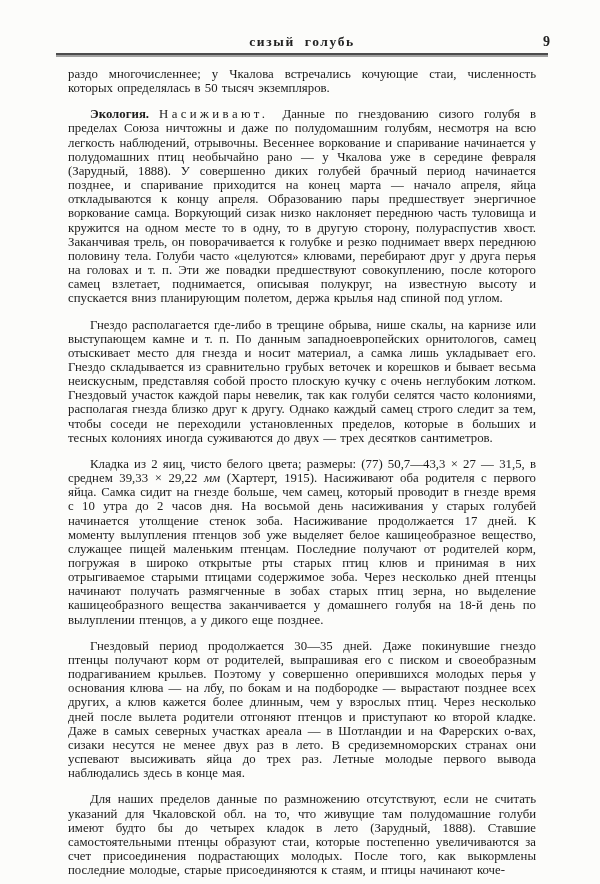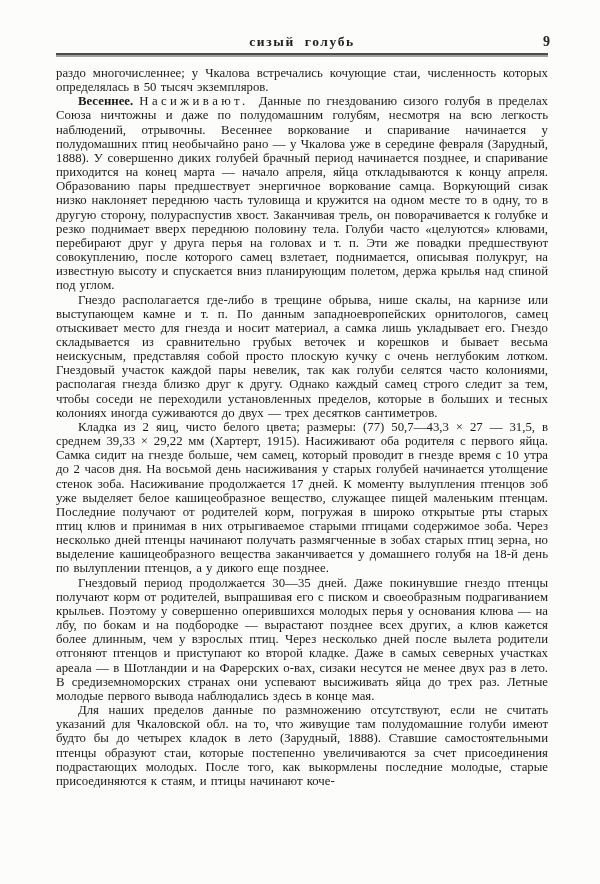--- a/index.html
+++ b/index.html
@@ -50,34 +50,35 @@
   }
   
   .body-text {
     margin-top: 11px;
     font-size: 12.8px;
     line-height: 14.15px;
     text-align: justify;
     word-spacing: 1px;
   }
   .body-text p {
-    margin: 0;
+    margin: 12px;
     padding: 0;
   }
   .body-text p.indent {
     text-indent: 22px;
   }
   .lead-bold {
     font-weight: bold;
   }
   .lead-spaced {
     letter-spacing: 3.4px;
     margin-right: 4px;
   }
   .unit {
+    font-style: italic;
   }
 </style>
 </head>
 <body>
 
 <div class="page">
 
   <div class="running-head">
     <span class="running-title">сизый голубь</span>
     <span class="page-number">9</span>
@@ -85,21 +86,21 @@
 
   <div class="head-rule"></div>
 
   <div class="body-text">
 
     <p>
       <span>раздо многочисленнее; у Чкалова встречались кочующие стаи, численность которых определялась в 50 тысяч экземпляров.</span>
     </p>
 
     <p class="indent">
-      <span class="lead-bold">Весеннее.</span>
+      <span class="lead-bold">Экология.</span>
       <span class="lead-spaced">Насиживают.</span>
       <span>Данные по гнездованию сизого голубя в пределах Союза ничтожны и даже по полудомашним голубям, несмотря на всю легкость наблюдений, отрывочны. Весеннее воркование и спаривание начинается у полудомашних птиц необычайно рано — у Чкалова уже в середине февраля (Зарудный, 1888). У совершенно диких голубей брачный период начинается позднее, и спаривание приходится на конец марта — начало апреля, яйца откладываются к концу апреля. Образованию пары предшествует энергичное воркование самца. Воркующий сизак низко наклоняет переднюю часть туловища и кружится на одном месте то в одну, то в другую сторону, полураспустив хвост. Заканчивая трель, он поворачивается к голубке и резко поднимает вверх переднюю половину тела. Голуби часто «целуются» клювами, перебирают друг у друга перья на головах и т. п. Эти же повадки предшествуют совокуплению, после которого самец взлетает, поднимается, описывая полукруг, на известную высоту и спускается вниз планирующим полетом, держа крылья над спиной под углом.</span>
     </p>
 
     <p class="indent">
       <span>Гнездо располагается где-либо в трещине обрыва, нише скалы, на карнизе или выступающем камне и т. п. По данным западноевропейских орнитологов, самец отыскивает место для гнезда и носит материал, а самка лишь укладывает его. Гнездо складывается из сравнительно грубых веточек и корешков и бывает весьма неискусным, представляя собой просто плоскую кучку с очень неглубоким лотком. Гнездовый участок каждой пары невелик, так как голуби селятся часто колониями, располагая гнезда близко друг к другу. Однако каждый самец строго следит за тем, чтобы соседи не переходили установленных пределов, которые в больших и тесных колониях иногда суживаются до двух — трех десятков сантиметров.</span>
     </p>
 
     <p class="indent">
       <span>Кладка из 2 яиц, чисто белого цвета; размеры: (77) 50,7—43,3 × 27 — 31,5, в среднем 39,33 × 29,22</span>

